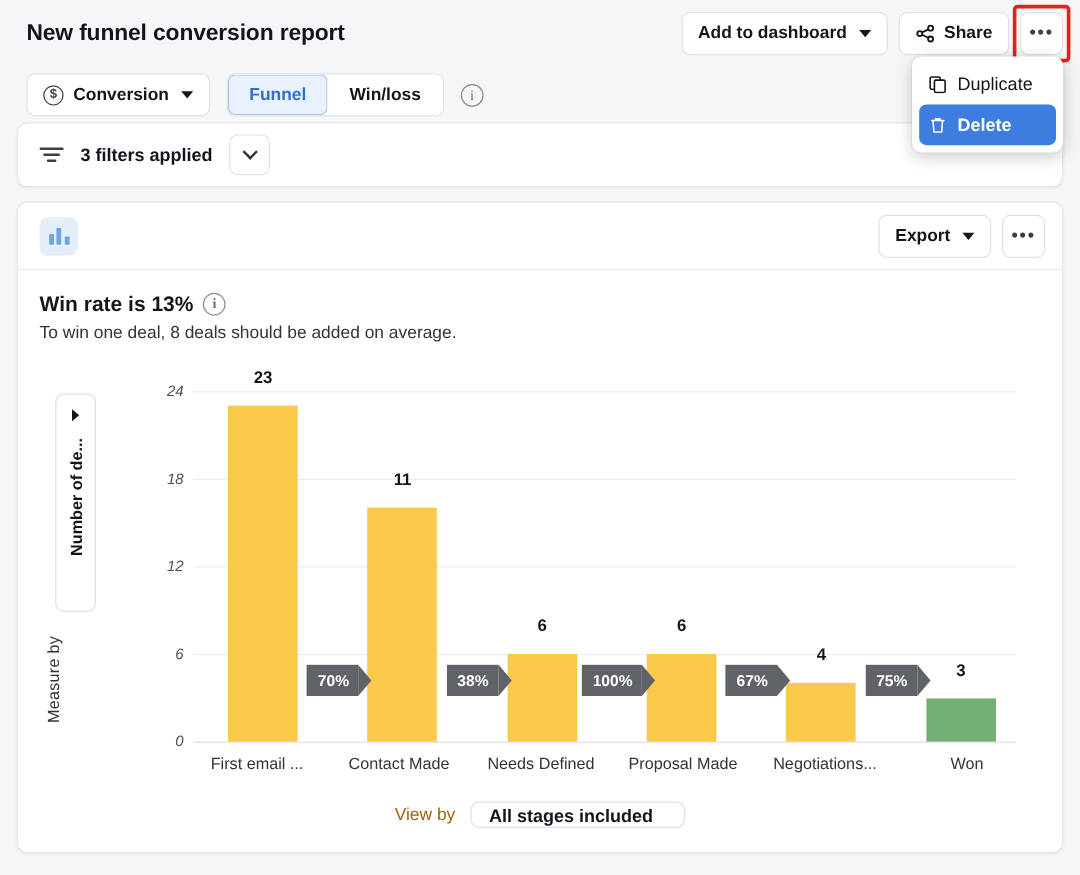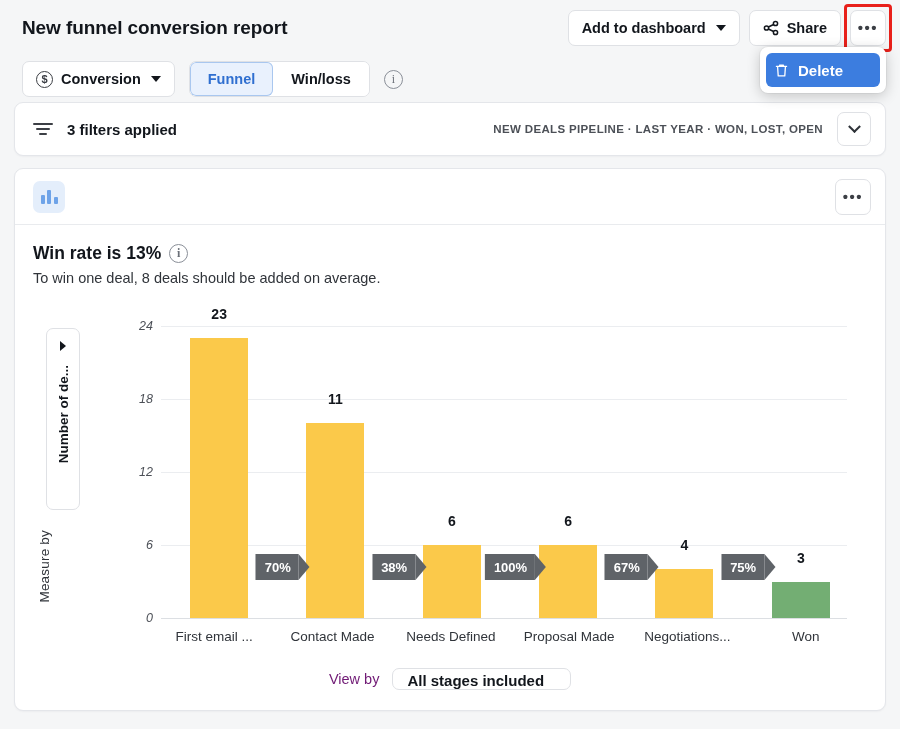--- a/index.html
+++ b/index.html
@@ -399,21 +399,21 @@
   }
 
   
   .viewby {
     display: flex;
     align-items: center;
     justify-content: center;
     gap: 13px;
     padding: 4px 0 20px 0;
   }
-  .viewby-label { font-size: 14.5px; color: #701a75; }
+  .viewby-label { font-size: 14.5px; color: #a16207; }
   .viewby-select {
     background: #fff;
     border: 1px solid #dfe1e5;
     border-radius: 7px;
     height: 22px;
     display: inline-flex;
     align-items: flex-end;
     gap: 12px;
     padding: 0 14px;
     font-size: 15px;
@@ -447,20 +447,27 @@
 
     <div class="kebab-wrap">
       <button class="btn btn-icon-only">
         <span class="dots">•••</span>
       </button>
       <div class="kebab-highlight"></div>
     </div>
   </div>
 
   <div class="menu">
+    <div class="menu-item">
+      <svg width="15" height="15" viewBox="0 0 16 16">
+        <rect x="1.2" y="1.2" width="9" height="11" rx="1.3" fill="none" stroke="#12161c" stroke-width="1.4"></rect>
+        <rect x="5" y="4" width="9.5" height="11" rx="1.3" fill="#fff" stroke="#12161c" stroke-width="1.4"></rect>
+      </svg>
+      <span>Duplicate</span>
+    </div>
     <div class="menu-item active">
       <svg width="15" height="15" viewBox="0 0 16 16">
         <path d="M2.6 3.6h10.8M6 3.6V2.2h4v1.4M3.8 3.6l.7 10.2h7l.7-10.2" fill="none" stroke="#ffffff" stroke-width="1.4" stroke-linecap="round" stroke-linejoin="round"></path>
       </svg>
       <span>Delete</span>
     </div>
   </div>
 </div>
 
 <div class="subbar">
@@ -483,36 +490,39 @@
 </div>
 
 <div class="card">
   <div class="filterbar">
     <div class="filter-lines">
         <i></i>
         <i></i>
         <i></i>
       </div>
     <div class="filters-applied">3 filters applied</div>
-    <div class="filter-summary">NEW DEALS PIPELINE  ·  LAST YEAR  ·  WON, LOST, OPEN</div>
     <button class="chev-btn">
       <span class="chev"></span>
     </button>
   </div>
 </div>
 
 <div class="card chart-card">
 
   <div class="chart-head">
     <div class="chart-type-icon">
         <i></i>
         <i></i>
         <i></i>
       </div>
     <div class="chart-head-actions">
+      <button class="btn">
+        <span>Export</span>
+        <span class="caret"></span>
+      </button>
       <button class="btn btn-icon-only">
         <span class="dots">•••</span>
       </button>
     </div>
   </div>
 
   <div class="chart-body">
     <div class="winrate">
       <span>Win rate is 13%</span>
       <span class="info-i">i</span>

